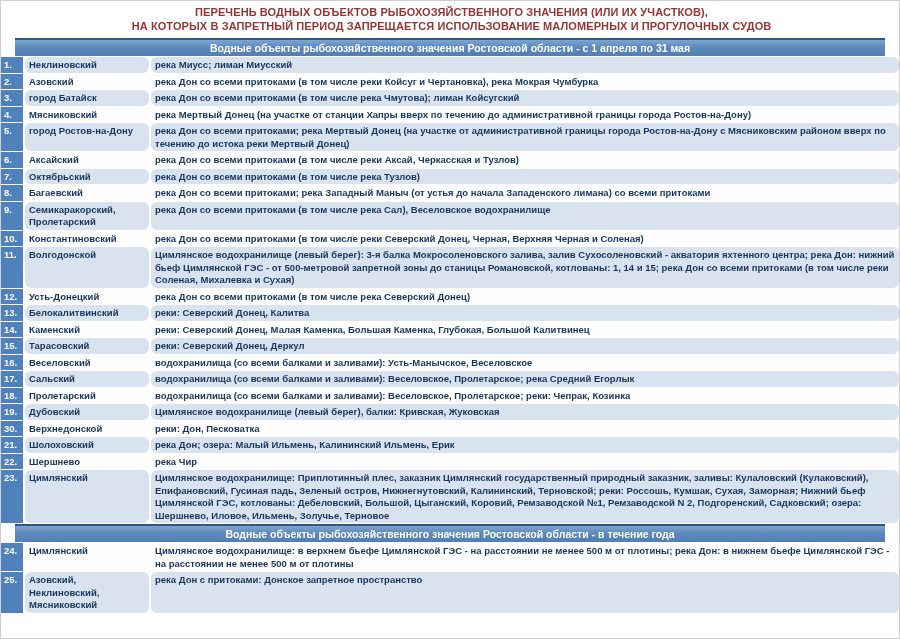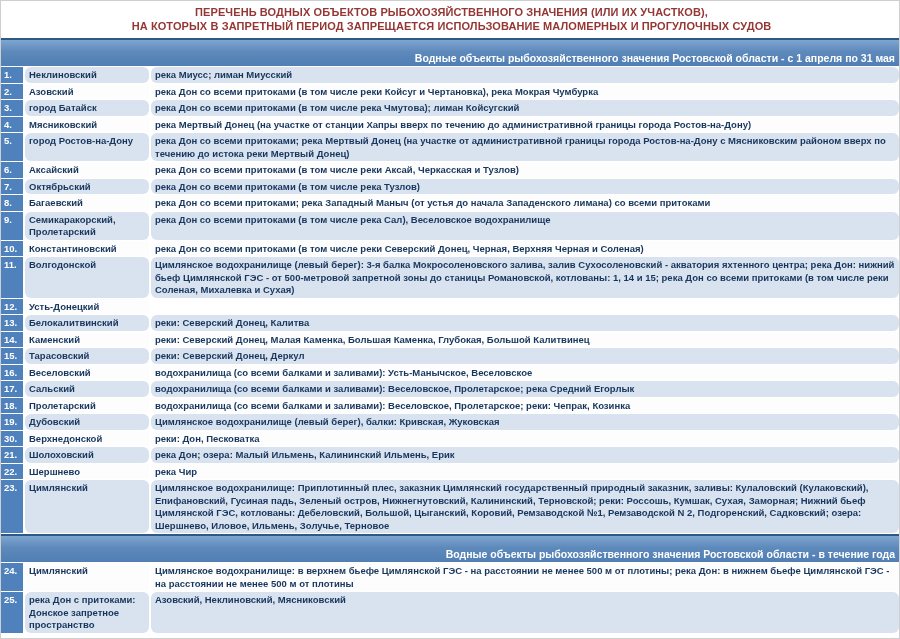--- a/index.html
+++ b/index.html
@@ -24,28 +24,28 @@
   .doc-title{
     padding:5px 7px 4px 10px;
     text-align:center;
     color:var(--title-red);
     font-size:11px;
     font-weight:bold;
     line-height:13.5px;
     letter-spacing:.1px;
   }
   .section-header{
-    margin:1px 0;
+    margin:1px 14px;
     background:linear-gradient(to bottom,#7fa5d0 0%,#5d89bb 45%,#517fb4 100%);
     border-top:2px solid var(--accent-blue-dark);
     color:var(--header-text);
     font-size:10.5px;
     font-weight:bold;
-    text-align:right;
-    padding:12px 4px 2px 4px;
+    text-align:center;
+    padding:2px 4px 2px 4px;
     line-height:12px;
   }
   .t-row{
     display:grid;
     grid-template-columns:22px 124px 1fr;
     column-gap:2px;
     margin-bottom:1px;
   }
   .cell{
     font-size:9.5px;
@@ -127,20 +127,21 @@
         <div class="cell waters">река Дон со всеми притоками (в том числе реки Северский Донец, Черная, Верхняя Черная и Соленая)</div>
       </div>
       <div class="t-row shaded">
         <div class="cell num">11.</div>
         <div class="cell district">Волгодонской</div>
         <div class="cell waters">Цимлянское водохранилище (левый берег): 3-я балка Мокросоленовского залива, залив Сухосоленовский - акватория яхтенного центра; река Дон: нижний бьеф Цимлянской ГЭС - от 500-метровой запретной зоны до станицы Романовской, котлованы: 1, 14 и 15; река Дон со всеми притоками (в том числе реки Соленая, Михалевка и Сухая)</div>
       </div>
       <div class="t-row plain">
         <div class="cell num">12.</div>
         <div class="cell district">Усть-Донецкий</div>
+        <div class="cell waters">река Дон со всеми притоками (в том числе река Северский Донец)</div>
       </div>
       <div class="t-row shaded">
         <div class="cell num">13.</div>
         <div class="cell district">Белокалитвинский</div>
         <div class="cell waters">реки: Северский Донец, Калитва</div>
       </div>
       <div class="t-row plain">
         <div class="cell num">14.</div>
         <div class="cell district">Каменский</div>
         <div class="cell waters">реки: Северский Донец, Малая Каменка, Большая Каменка, Глубокая, Большой Калитвинец</div>
@@ -191,17 +192,17 @@
         <div class="cell waters">Цимлянское водохранилище: Приплотинный плес, заказник Цимлянский государственный природный заказник, заливы: Кулаловский (Кулаковский), Епифановский, Гусиная падь, Зеленый остров, Нижнегнутовский, Калининский, Терновской; реки: Россошь, Кумшак, Сухая, Заморная; Нижний бьеф Цимлянской ГЭС, котлованы: Дебеловский, Большой, Цыганский, Коровий, Ремзаводской №1, Ремзаводской N 2, Подгоренский, Садковский; озера: Шершнево, Иловое, Ильмень, Золучье, Терновое</div>
       </div>
       <div class="section-header">Водные объекты рыбохозяйственного значения Ростовской области - в течение года</div>
       <div class="t-row plain">
         <div class="cell num">24.</div>
         <div class="cell district">Цимлянский</div>
         <div class="cell waters">Цимлянское водохранилище: в верхнем бьефе Цимлянской ГЭС - на расстоянии не менее 500 м от плотины; река Дон: в нижнем бьефе Цимлянской ГЭС - на расстоянии не менее 500 м от плотины</div>
       </div>
       <div class="t-row shaded">
         <div class="cell num">25.</div>
+        <div class="cell district">Азовский, Неклиновский, Мясниковский</div>
         <div class="cell waters">река Дон с притоками: Донское запретное пространство</div>
-        <div class="cell district">Азовский, Неклиновский, Мясниковский</div>
       </div>
     </div>
 </div>
 
 </body></html>

